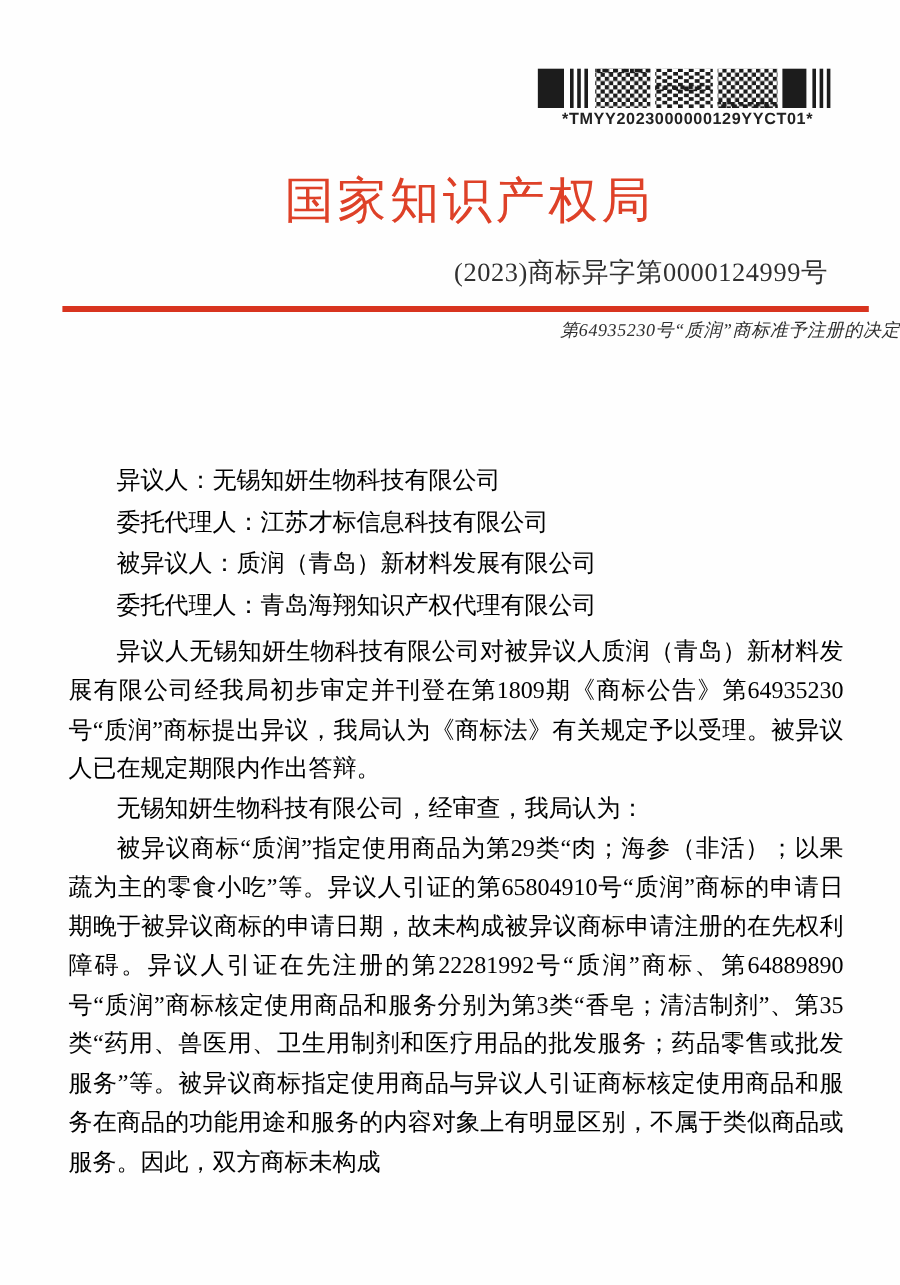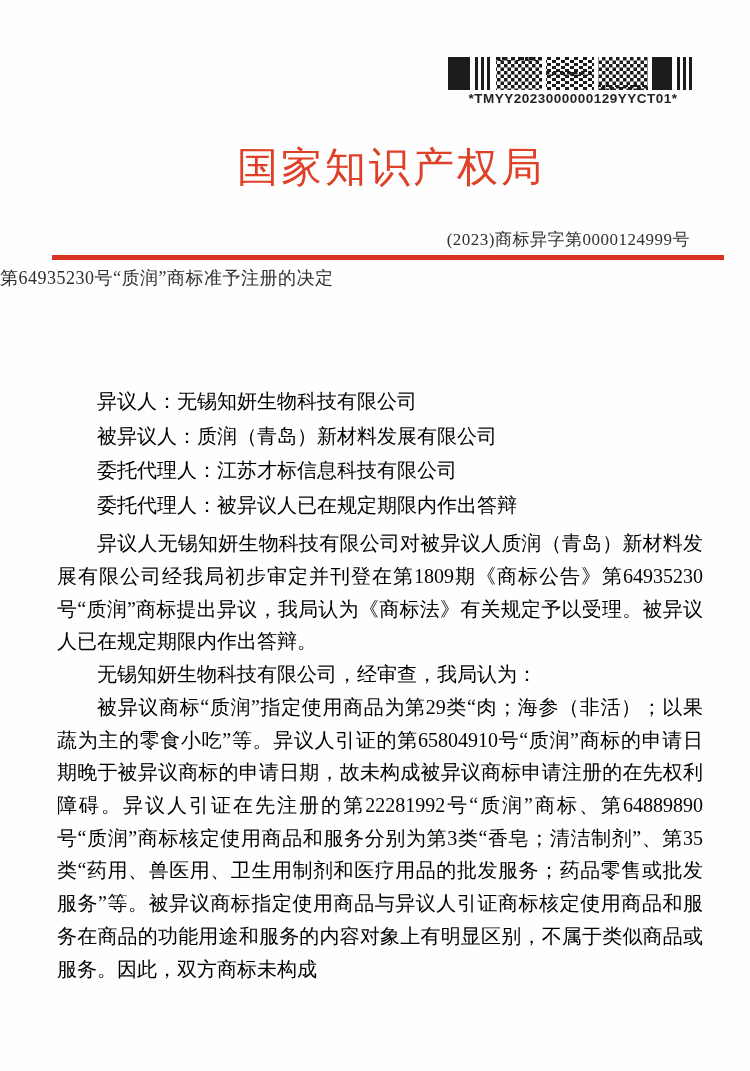--- a/index.html
+++ b/index.html
@@ -43,45 +43,46 @@
     padding-left: 32px;
     box-sizing: border-box;
     text-align: center;
     font-size: 41px;
     font-weight: normal;
     letter-spacing: 3px;
     color: #de4128;
   }
   .doc-number {
     position: absolute;
-    top: 228px;
+    top: 212px;
     right: 60px;
-    font-size: 17px;
+    font-size: 22px;
     color: #303030;
     letter-spacing: 0.5px;
   }
   .red-rule {
     position: absolute;
     top: 255px;
     left: 52px;
     width: 672px;
     height: 5px;
     background: #d8341f;
   }
   .decision-title {
     position: absolute;
     top: 266px;
     left: 0;
     width: 100%;
     margin: 0;
-    text-align: left;
-    font-size: 18px;
+    text-align: right;
+    font-size: 15px;
     font-weight: normal;
     letter-spacing: 0.5px;
     color: #2e2e2e;
+    font-style: italic;
   }
 
   
   .body-text {
     position: absolute;
     top: 384px;
     left: 57px;
     width: 646px;
     font-size: 20px;
     color: #000000;
@@ -138,22 +139,22 @@
   <h1 class="agency-title">国家知识产权局</h1>
 
   <div class="doc-number">(2023)商标异字第0000124999号</div>
 
   <div class="red-rule"></div>
 
   <h2 class="decision-title">第64935230号“质润”商标准予注册的决定</h2>
 
   <div class="body-text">
     <p class="party-line">异议人：无锡知妍生物科技有限公司</p>
+    <p class="party-line">委托代理人：江苏才标信息科技有限公司</p>
     <p class="party-line">被异议人：质润（青岛）新材料发展有限公司</p>
-    <p class="party-line">委托代理人：江苏才标信息科技有限公司</p>
-    <p class="party-line">委托代理人：被异议人已在规定期限内作出答辩</p>
+    <p class="party-line">委托代理人：青岛海翔知识产权代理有限公司</p>
 
     <p class="para first">异议人无锡知妍生物科技有限公司对被异议人质润（青岛）新材料发展有限公司经我局初步审定并刊登在第1809期《商标公告》第64935230号“质润”商标提出异议，我局认为《商标法》有关规定予以受理。被异议人已在规定期限内作出答辩。</p>
     <p class="para">无锡知妍生物科技有限公司，经审查，我局认为：</p>
     <p class="para">被异议商标“质润”指定使用商品为第29类“肉；海参（非活）；以果蔬为主的零食小吃”等。异议人引证的第65804910号“质润”商标的申请日期晚于被异议商标的申请日期，故未构成被异议商标申请注册的在先权利障碍。异议人引证在先注册的第22281992号“质润”商标、第64889890号“质润”商标核定使用商品和服务分别为第3类“香皂；清洁制剂”、第35类“药用、兽医用、卫生用制剂和医疗用品的批发服务；药品零售或批发服务”等。被异议商标指定使用商品与异议人引证商标核定使用商品和服务在商品的功能用途和服务的内容对象上有明显区别，不属于类似商品或服务。因此，双方商标未构成</p>
   </div>
 
 </div>
 
 </body></html>

